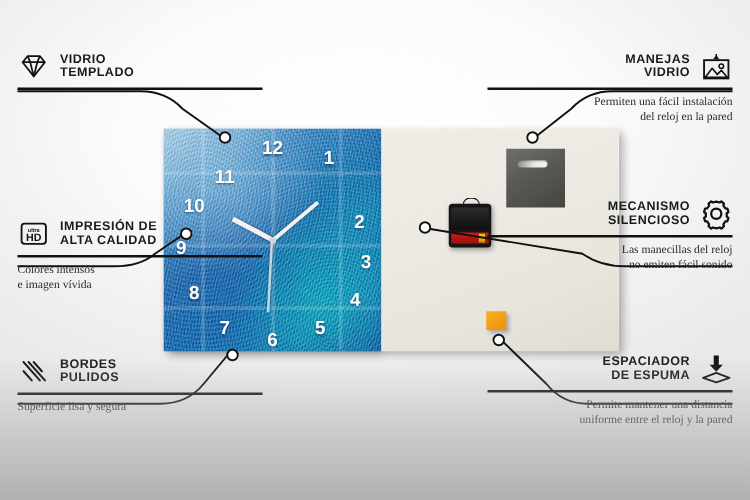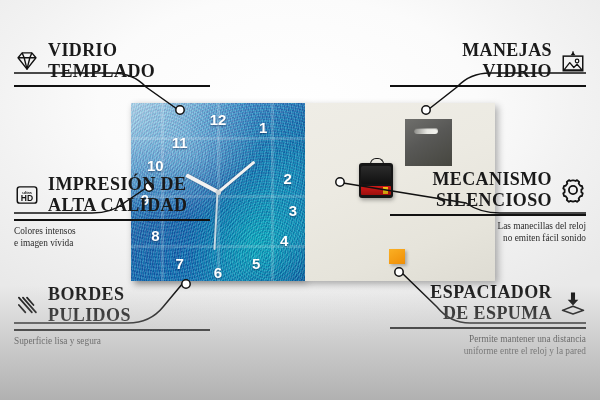--- a/index.html
+++ b/index.html
@@ -72,22 +72,22 @@
   .spacer{position:absolute;left:84px;top:146px;width:16px;height:15px;
     background:linear-gradient(150deg,#fbb024,#ef8e06);
     box-shadow:2px 2px 3px rgba(0,0,0,.25);}
 
   
   .callout{position:absolute;width:196px;}
   .callout.left{text-align:left;}
   .callout.right{text-align:right;}
   .c-head{display:flex;align-items:center;gap:8px;}
   .callout.right .c-head{flex-direction:row-reverse;text-align:right;}
-  .c-title{font-family:Liberation Serif, serif;font-weight:700;color:#1a1a1a;
-    font-size:18px;line-height:1.15;letter-spacing:.4px;}
+  .c-title{font-family:Liberation Sans, sans-serif;font-weight:700;color:#1a1a1a;
+    font-size:10px;line-height:1.15;letter-spacing:.4px;}
   .c-rule{height:1.6px;background:#111;margin:4px 0 4px;}
   .c-desc{font-family:"Liberation Serif",serif;font-size:9.3px;color:#2b2b2b;
     line-height:1.32;}
   .c-icon{width:26px;height:26px;flex:0 0 26px;display:block;}
 
   .lines{position:absolute;left:0;top:0;width:600px;height:400px;pointer-events:none;}
 </style>
 </head>
 <body>
 
@@ -220,23 +220,27 @@
         <rect x="4" y="10" width="24" height="18" fill="none" stroke="#111" stroke-width="1.8"></rect>
         <circle cx="21" cy="16" r="2.2" fill="none" stroke="#111" stroke-width="1.5"></circle>
         <path d="M5,27 L12,18 L17,24 L21,20 L27,27 Z" fill="none" stroke="#111" stroke-width="1.6" stroke-linejoin="round"></path>
       </svg>
       <div class="c-title">
         <div>MANEJAS</div>
         <div>VIDRIO</div>
       </div>
     </div>
     <div class="c-rule"></div>
-  </div>
-
-  <div class="callout right" style="left:390px;top:169px">
+    <div class="c-desc">
+      <div>Permiten una fácil instalación</div>
+      <div>del reloj en la pared</div>
+    </div>
+  </div>
+
+  <div class="callout right" style="left:390px;top:158px">
     <div class="c-head">
       <svg class="c-icon" viewBox="0 0 32 32">
         <g fill="none" stroke="#111" stroke-width="2.2" stroke-linejoin="round">
           <path d="M16,4 l3.4,.9 1.6,-1.1 2.6,2.3 -.6,1.9 2,2.8 2,.2 1,3.3 -1.7,1.2 0,3.4 1.7,1.2 -1,3.3 -2,.2 -2,2.8 .6,1.9 -2.6,2.3 -1.6,-1.1 -3.4,.9 -3.4,-.9 -1.6,1.1 -2.6,-2.3 .6,-1.9 -2,-2.8 -2,-.2 -1,-3.3 1.7,-1.2 0,-3.4 -1.7,-1.2 1,-3.3 2,-.2 2,-2.8 -.6,-1.9 2.6,-2.3 1.6,1.1 Z"></path>
           <circle cx="16" cy="16" r="5"></circle>
         </g>
       </svg>
       <div class="c-title">
         <div>MECANISMO</div>
         <div>SILENCIOSO</div>

